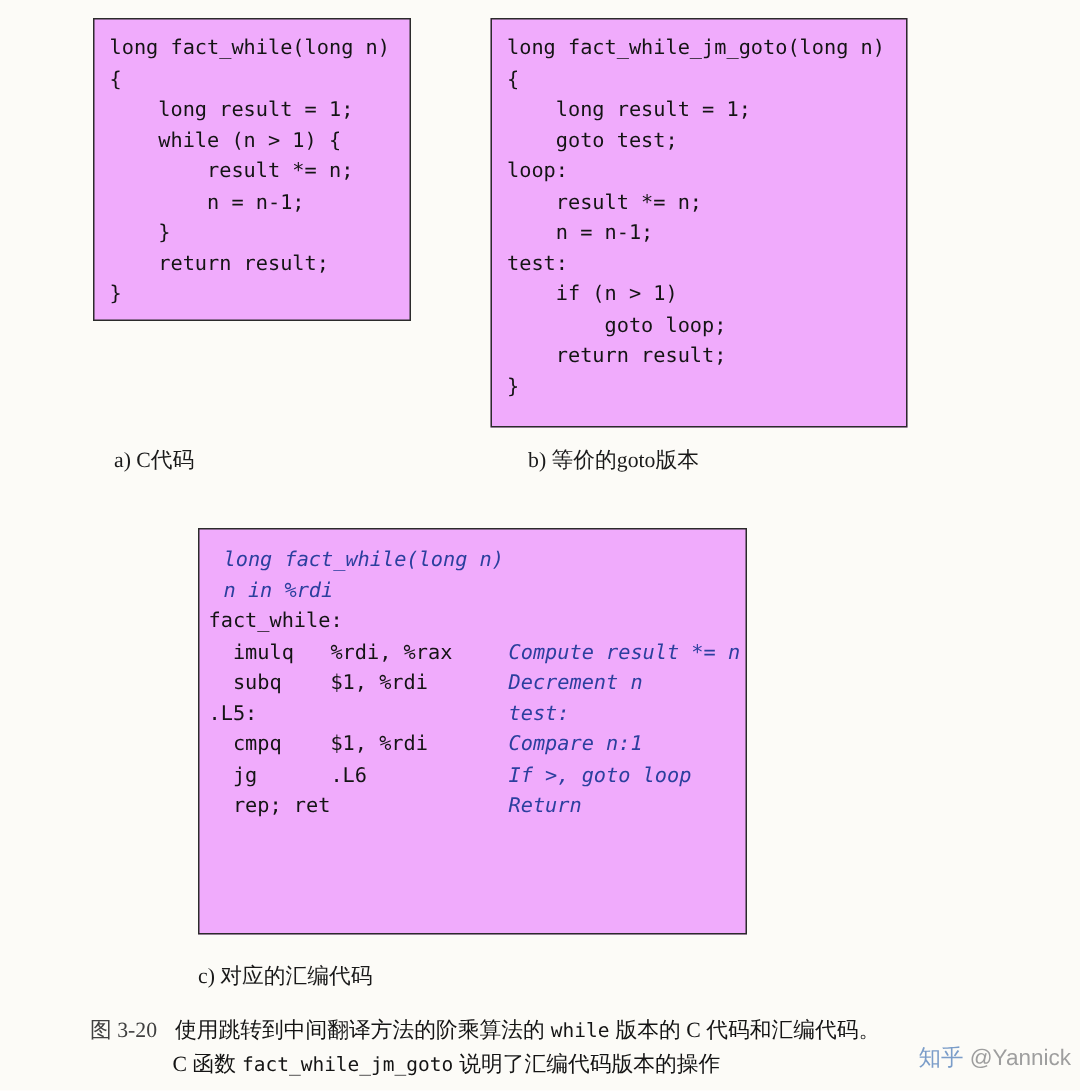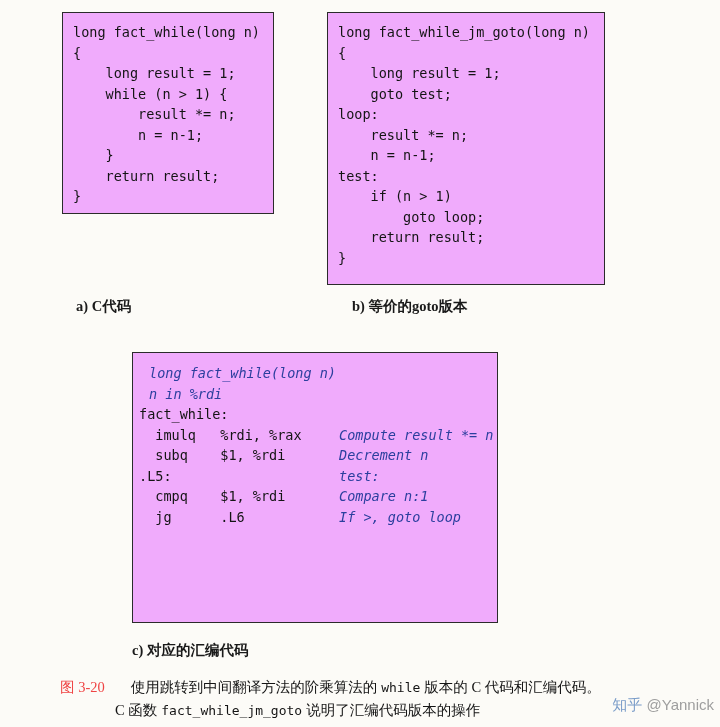--- a/index.html
+++ b/index.html
@@ -25,21 +25,20 @@
     line-height: 20.5px;
     color: #141414;
   }
   #panel-a { left: 62px;  top: 12px;  width: 212px; height: 202px; }
   #panel-b { left: 327px; top: 12px;  width: 278px; height: 273px; }
   #panel-c { left: 132px; top: 352px; width: 366px; height: 271px; }
   .sub-caption {
     position: absolute;
     font-size: 14.5px;
     color: #1a1a1a;
-    font-weight: bold;
   }
   #caption-a { left: 76px;  top: 297px; }
   #caption-b { left: 352px; top: 297px; }
   #caption-c { left: 132px; top: 641px; width: 366px; text-align: left; }
   .asm {
     padding: 10px 6px;
     font-family: "DejaVu Sans Mono", monospace;
     font-size: 13.5px;
     line-height: 20.5px;
     color: #141414;
@@ -57,21 +56,21 @@
     color: #2b3f9e;
   }
   .fig-caption {
     position: absolute;
     left: 60px;
     top: 676px;
     font-size: 14.5px;
     color: #141414;
     line-height: 22px;
   }
-  .fig-label { color: #ef4444; margin-right: 26px; }
+  .fig-label { color: #404040; margin-right: 12px; }
   .inline-code {
     font-family: "DejaVu Sans Mono", monospace;
     font-size: 13px;
     margin: 0 4px;
     text-align: center;
   }
   .fig-line2 { margin-left: 55px; }
   .watermark {
     position: absolute;
     right: 6px;
@@ -120,20 +119,21 @@
   <div class="codebox" id="panel-c">
     <div class="asm">
       <div class="asm-line hdr"><span class="asm-comment">long fact_while(long n)</span></div>
       <div class="asm-line hdr"><span class="asm-comment">n in %rdi</span></div>
       <div class="asm-line"><span class="asm-code">fact_while:</span><span class="asm-comment"></span></div>
       <div class="asm-line"><span class="asm-code">  imulq   %rdi, %rax</span><span class="asm-comment">Compute result *= n</span></div>
       <div class="asm-line"><span class="asm-code">  subq    $1, %rdi</span><span class="asm-comment">Decrement n</span></div>
       <div class="asm-line"><span class="asm-code">.L5:</span><span class="asm-comment">test:</span></div>
       <div class="asm-line"><span class="asm-code">  cmpq    $1, %rdi</span><span class="asm-comment">Compare n:1</span></div>
       <div class="asm-line"><span class="asm-code">  jg      .L6</span><span class="asm-comment">If &gt;, goto loop</span></div>
+      <div class="asm-line"><span class="asm-code">  rep; ret</span><span class="asm-comment">Return</span></div>
     </div>
   </div>
 
   <div class="sub-caption" id="caption-c">c) 对应的汇编代码</div>
 
   <div class="fig-caption">
     <div>
       <span class="fig-label">图 3-20</span><span>使用跳转到中间翻译方法的阶乘算法的</span><span class="inline-code">while</span><span>版本的 C 代码和汇编代码。</span>
     </div>
     <div class="fig-line2">

